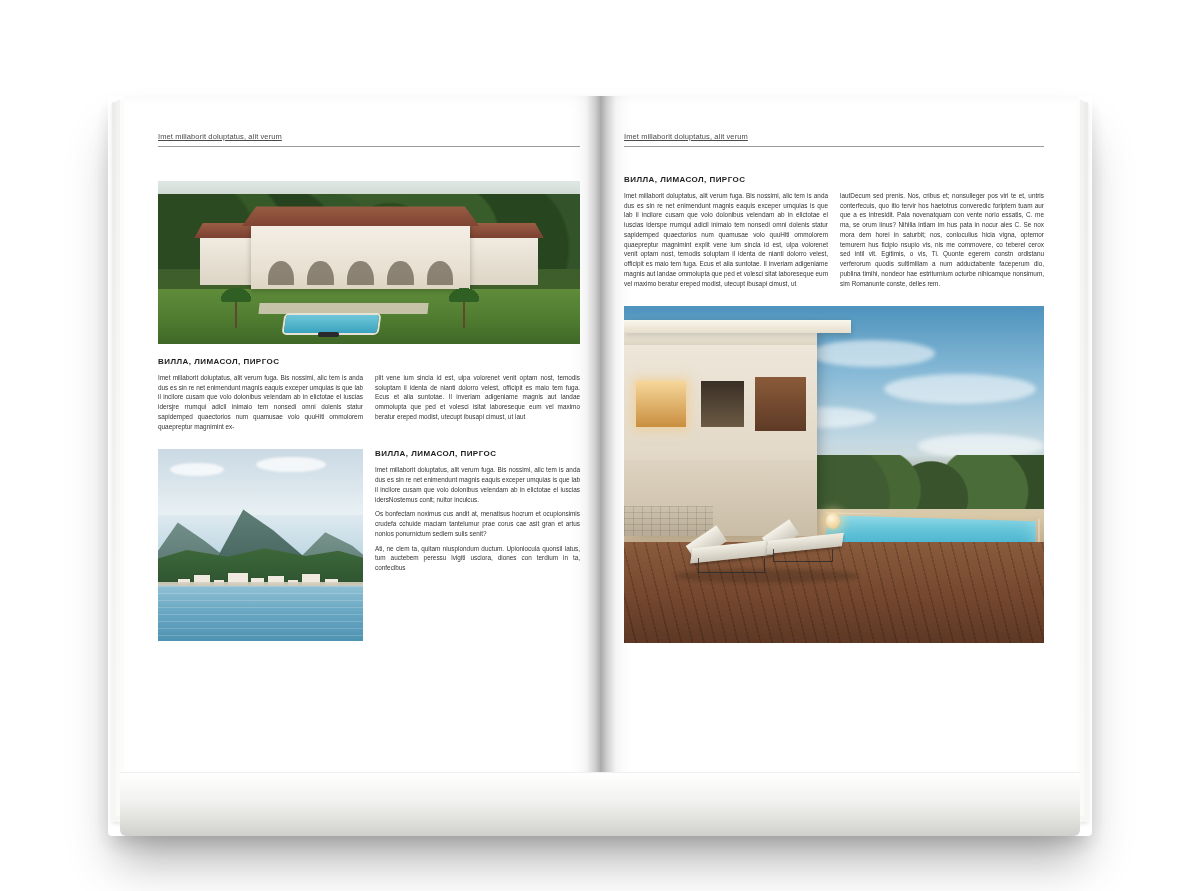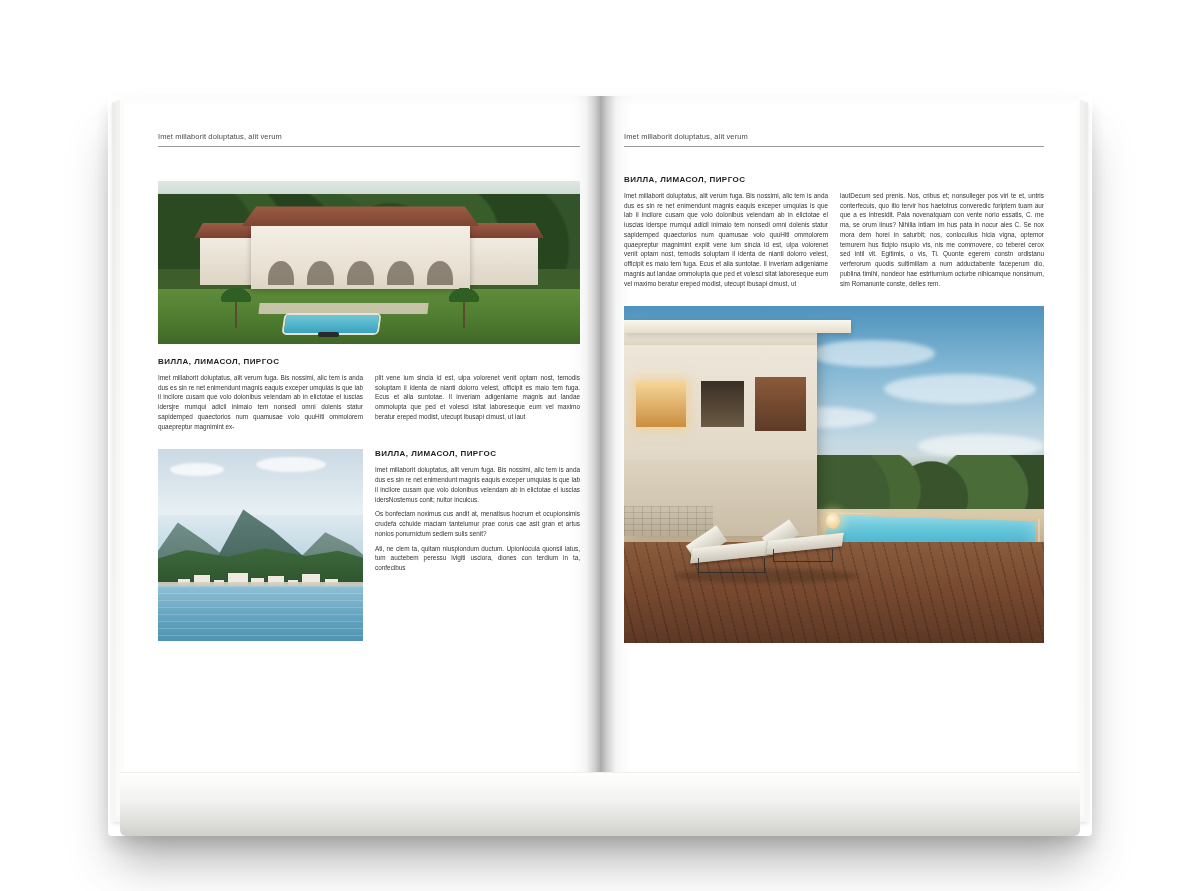--- a/index.html
+++ b/index.html
@@ -118,20 +118,21 @@
   .page.right .page-inner { padding-left: 24px; }
 
   
   .runhead {
     font-size: 7.5px;
     color: #4b4b4b;
     letter-spacing: 0.1px;
     padding-bottom: 5px;
     border-bottom: 0.8px solid #9a9a9a;
     margin-bottom: 16px;
+    text-decoration: underline;
   }
 
   
   .headline {
     font-size: 8px;
     font-weight: bold;
     color: #1d1d1d;
     letter-spacing: 0.45px;
     margin: 0 0 7px 0;
     text-transform: uppercase;

